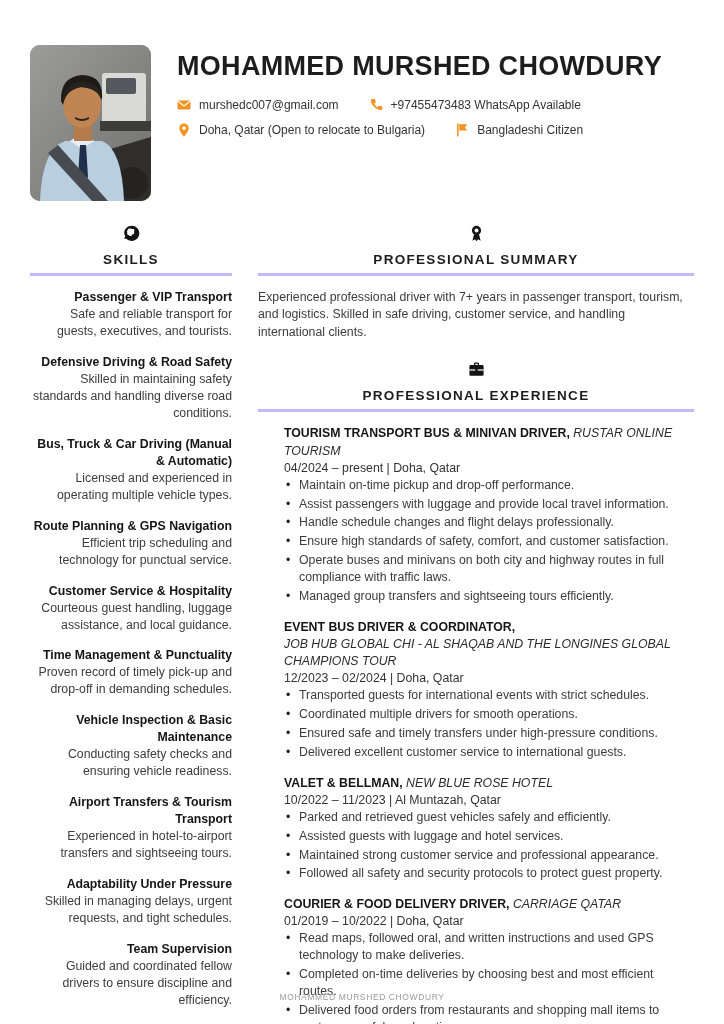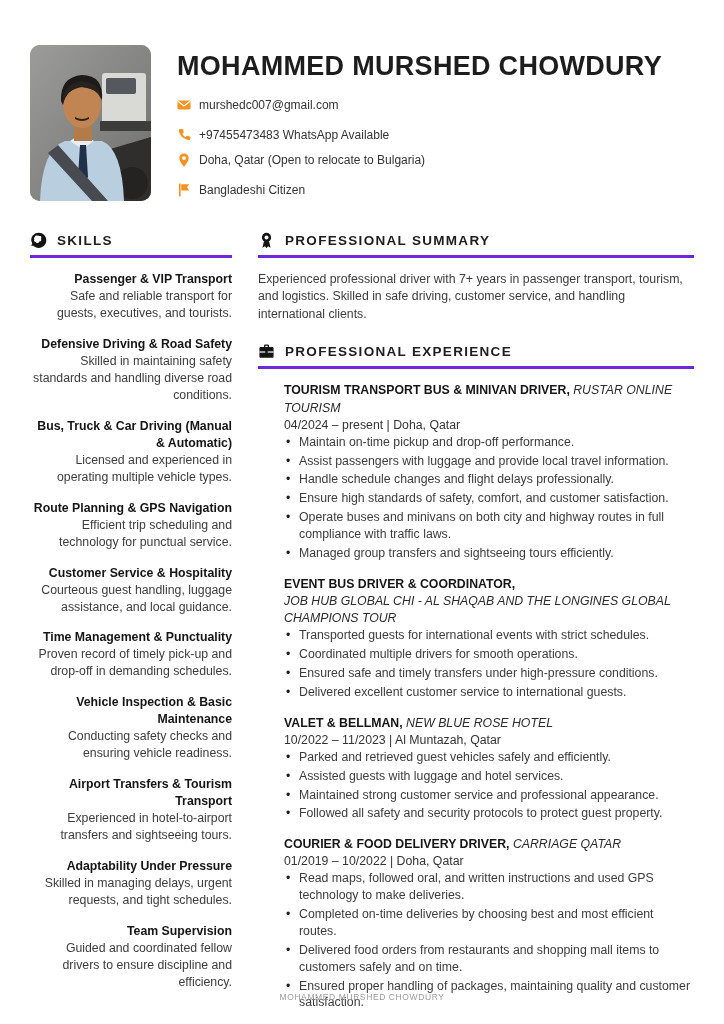--- a/index.html
+++ b/index.html
@@ -14,31 +14,31 @@
   .photo {
     width:121px; height:156px; border-radius:10px; overflow:hidden; flex-shrink:0;
     background:#8d8d8b;
   }
   .photo svg { display:block; width:100%; height:100%; }
   .head-right { padding-top:6px; }
   .name {
     font-size:27px; font-weight:bold; color:#1d1d1d; letter-spacing:0.3px;
     margin-bottom:16px; white-space:nowrap;
   }
-  .contact-row { display:flex; gap:16px; margin-bottom:11px;flex-direction:column; }
+  .contact-row { display:flex; gap:30px; margin-bottom:11px; }
   .contact { display:flex; align-items:center; gap:8px; font-size:12px; color:#333; }
   .contact .cicon { width:14px; height:14px; flex-shrink:0; display:inline-flex; }
   .contact .cicon svg { width:14px; height:14px; fill:#F29422; }
   
   .columns { display:flex; gap:26px; }
   .col-left { width:202px; flex-shrink:0; }
   .col-right { flex:1; min-width:0; }
   .section-header {
     display:flex; align-items:center; gap:10px;
-    border-bottom:3px solid #6d28d9; padding-bottom:6px; margin-bottom:13px;
+    border-bottom:3px solid #c4b5fd; padding-bottom:6px; margin-bottom:13px;flex-direction:column;
   }
   .section-header .sicon { width:17px; height:17px; display:inline-flex; }
   .section-header .sicon svg { width:17px; height:17px; fill:#141414; }
   .section-title { font-size:13.5px; font-weight:bold; letter-spacing:1.3px; color:#1d1d1d; }
   
   .skill { margin-bottom:14px;text-align:right; }
   .skill-title { font-size:12.3px; font-weight:bold; color:#151515; line-height:1.38; }
   .skill-desc { font-size:12.3px; color:#3c3c3c; line-height:1.38; }
   
   .summary-text { font-size:12.3px; line-height:1.42; margin-bottom:20px; color:#3c3c3c; }
@@ -229,20 +229,21 @@
               <li>Maintain on-time pickup and drop-off performance.</li>
               <li>Assist passengers with luggage and provide local travel information.</li>
               <li>Handle schedule changes and flight delays professionally.</li>
               <li>Ensure high standards of safety, comfort, and customer satisfaction.</li>
               <li>Operate buses and minivans on both city and highway routes in full compliance with traffic laws.</li>
               <li>Managed group transfers and sightseeing tours efficiently.</li>
             </ul>
           </div>
           <div class="job">
             <div class="job-titleline"><span class="job-title">EVENT BUS DRIVER &amp; COORDINATOR,</span> <br><span class="job-company">JOB HUB GLOBAL CHI - AL SHAQAB AND THE LONGINES GLOBAL CHAMPIONS TOUR</span></div>
+            <div class="job-date">12/2023 – 02/2024 | Doha, Qatar</div>
             <ul class="bullets">
               <li>Transported guests for international events with strict schedules.</li>
               <li>Coordinated multiple drivers for smooth operations.</li>
               <li>Ensured safe and timely transfers under high-pressure conditions.</li>
               <li>Delivered excellent customer service to international guests.</li>
             </ul>
           </div>
           <div class="job">
             <div class="job-titleline"><span class="job-title">VALET &amp; BELLMAN,</span> <span class="job-company">NEW BLUE ROSE HOTEL</span></div>
             <div class="job-date">10/2022 – 11/2023 | Al Muntazah, Qatar</div>

